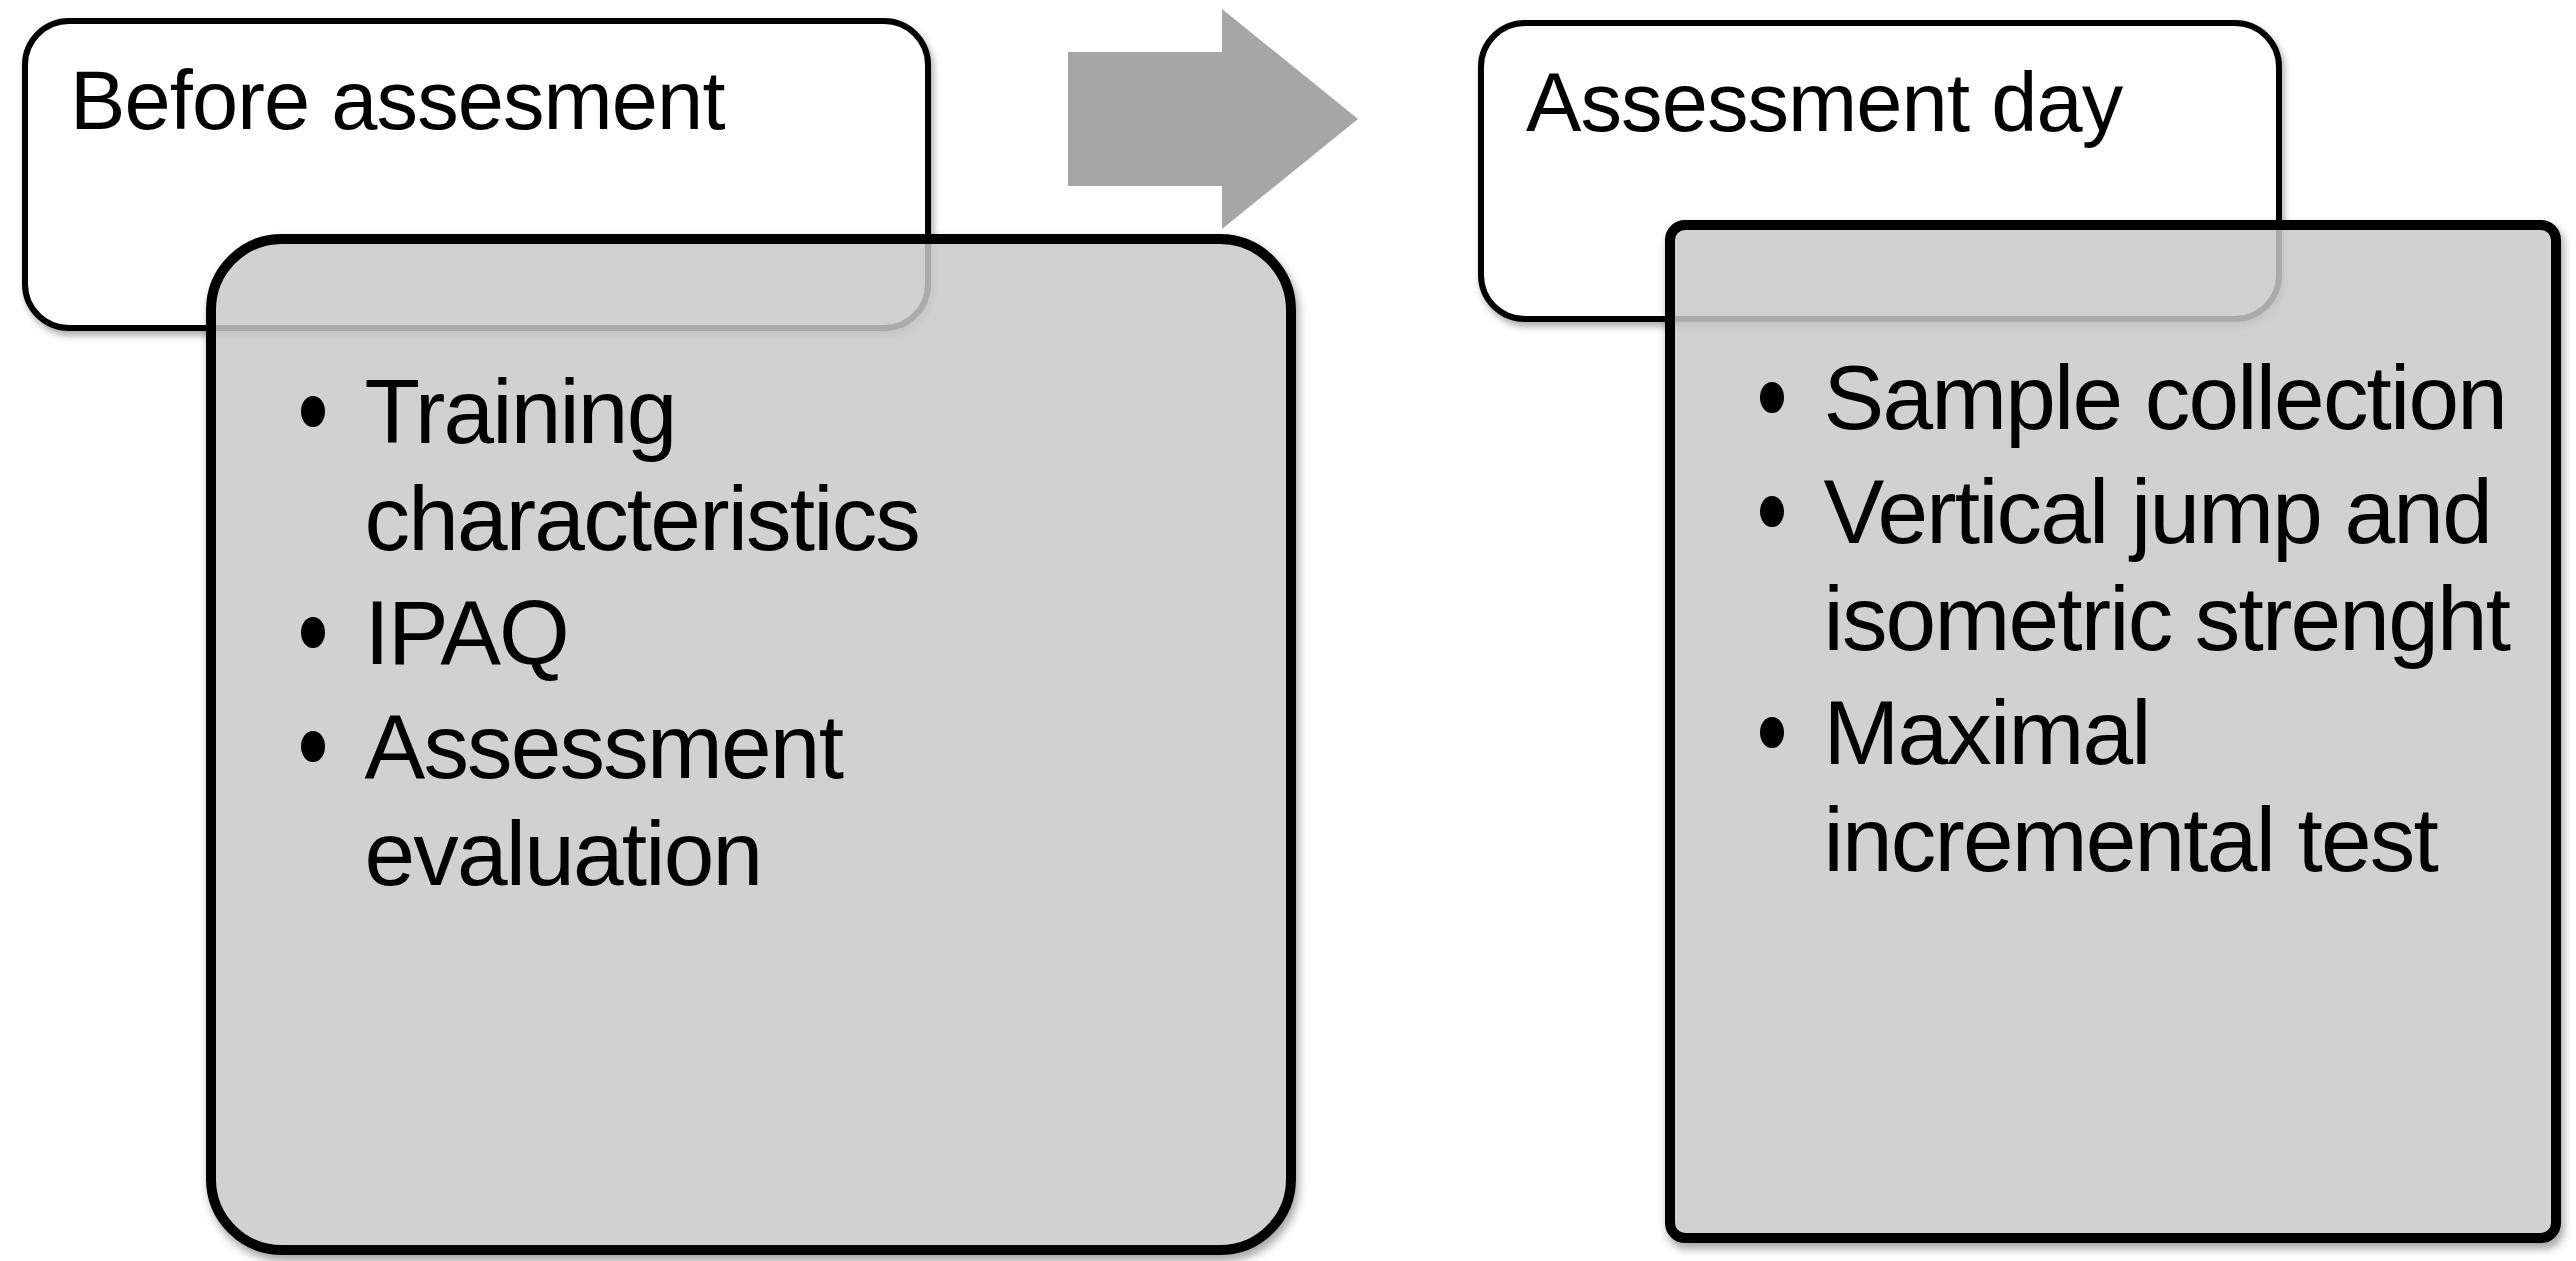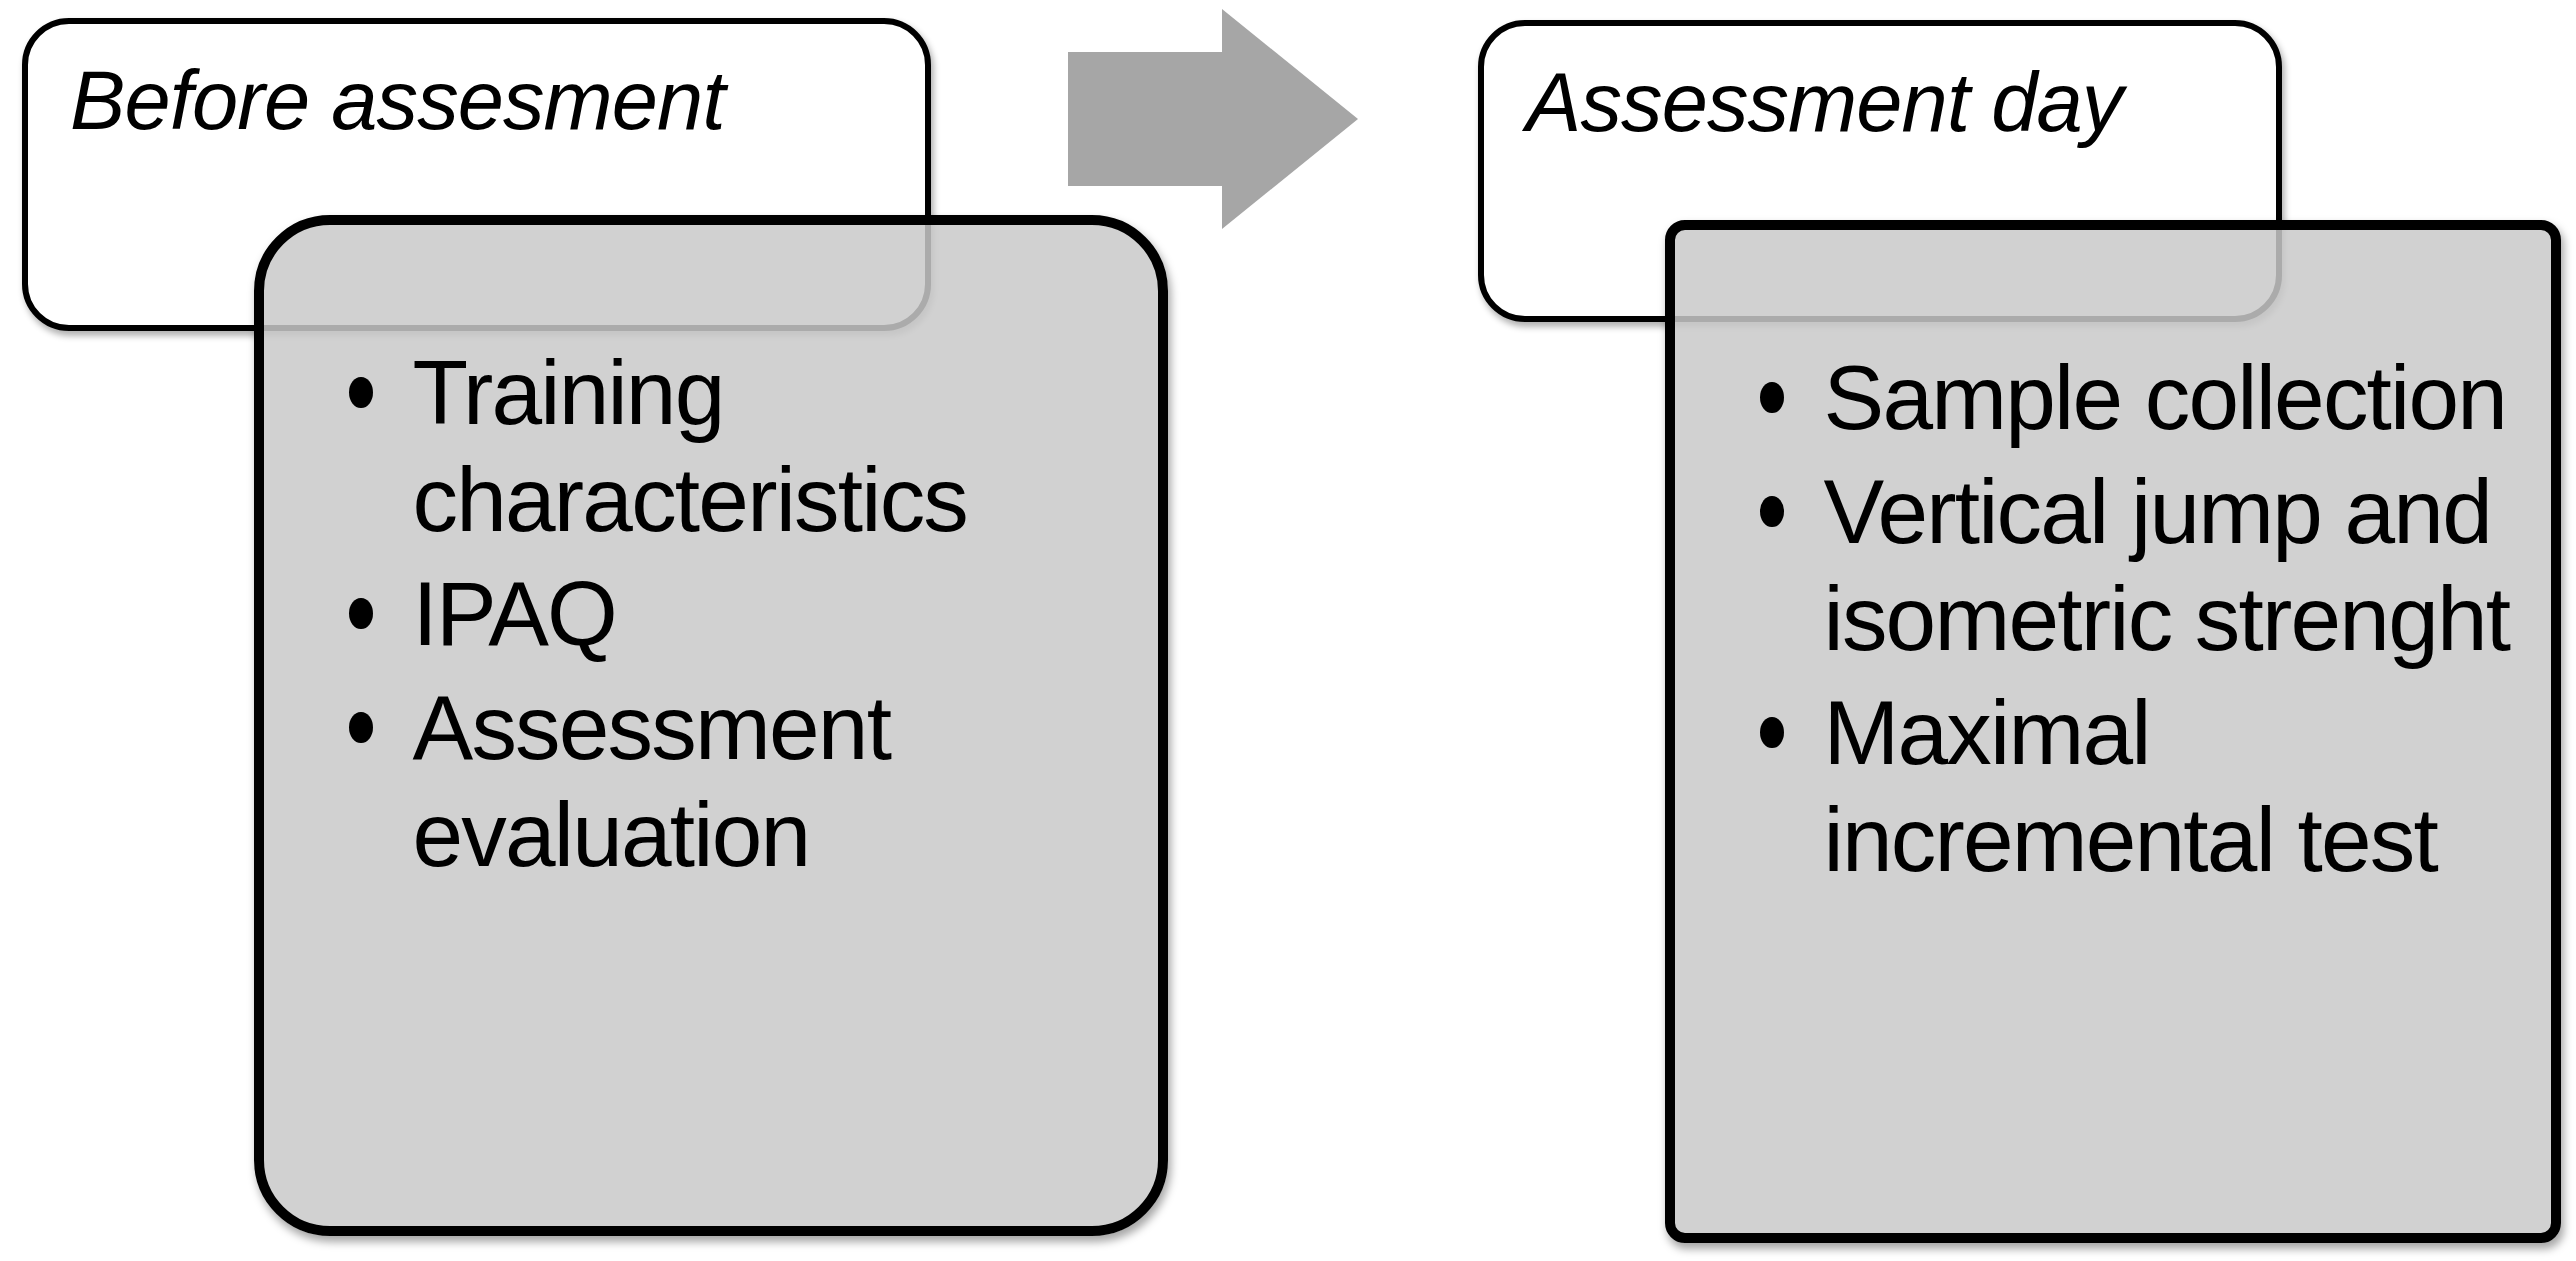--- a/index.html
+++ b/index.html
@@ -19,21 +19,20 @@
 
   
   .title-box {
     position: absolute;
     box-sizing: border-box;
     background: #ffffff;
     border: 6.3px solid #000000;
     border-radius: 47px;
     z-index: 1;
     box-shadow: 2.7px 4.5px 6.3px rgba(0,0,0,0.30);
-    font-style: italic;
   }
   .title-box .title-text {
     padding: 27px 27px 0 42px;
     font-size: 83px;
     line-height: 1.2;
     letter-spacing: -0.9px;
     white-space: pre;
   }
   .title-box-left  { left: 22px;   top: 18px; width: 909px; height: 313px; }
   .title-box-right { left: 1478px; top: 20px; width: 804px; height: 302px; }
@@ -41,21 +40,21 @@
   
   .content-box {
     position: absolute;
     box-sizing: border-box;
     background: rgba(201,201,201,0.85);
     border: 10px solid #000000;
     border-radius: 76px;
     z-index: 2;
     box-shadow: 2.7px 5.4px 8.1px rgba(0,0,0,0.35);
   }
-  .content-box-left  { left: 206px;  top: 215px; width: 914px; height: 1021px; margin-left: 48px; }
+  .content-box-left  { left: 206px;  top: 234px; width: 1090px; height: 1021px; }
   .content-box-right { left: 1665px; top: 220px; width: 896px;  height: 1023px; border-radius: 20px; }
 
   .bullet-list {
     list-style: none;
     margin: 0;
     padding: 114px 27px 0 85px;
   }
   .bullet-item {
     display: flex;
     align-items: flex-start;

